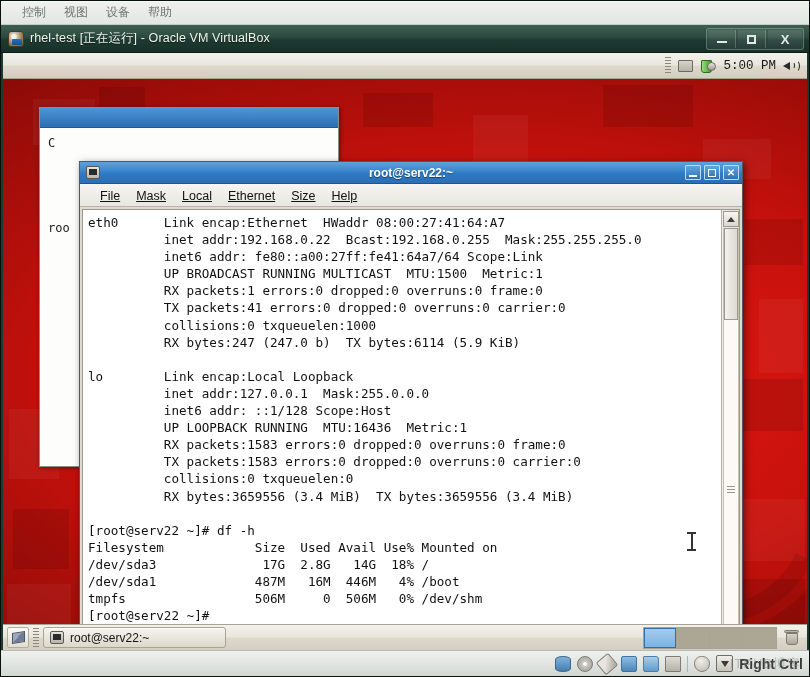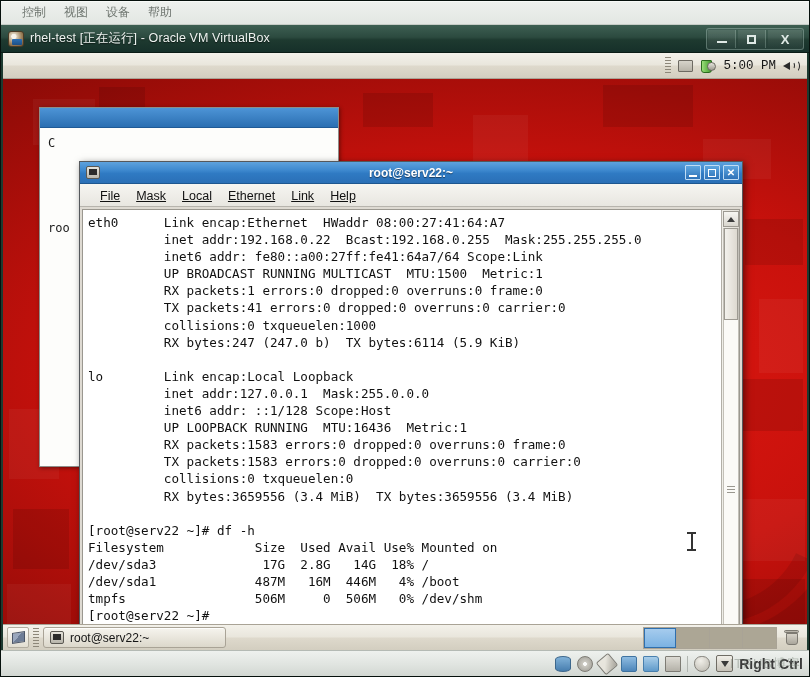--- a/index.html
+++ b/index.html
@@ -488,21 +488,21 @@
                 <span>✕</span>
               </div>
           </div>
         </div>
 
         <div id="term-menubar">
           <div class="tmi"><u>File</u></div>
           <div class="tmi"><u>Mask</u></div>
           <div class="tmi"><u>Local</u></div>
           <div class="tmi"><u>Ethernet</u></div>
-          <div class="tmi"><u>Link</u></div>
+          <div class="tmi"><u>Size</u></div>
           <div class="tmi"><u>Help</u></div>
         </div>
 
         <div id="term-area">
           <div id="term-text">eth0      Link encap:Ethernet  HWaddr 08:00:27:41:64:A7
           inet addr:192.168.0.22  Bcast:192.168.0.255  Mask:255.255.255.0
           inet6 addr: fe80::a00:27ff:fe41:64a7/64 Scope:Link
           UP BROADCAST RUNNING MULTICAST  MTU:1500  Metric:1
           RX packets:1 errors:0 dropped:0 overruns:0 frame:0
           TX packets:41 errors:0 dropped:0 overruns:0 carrier:0

